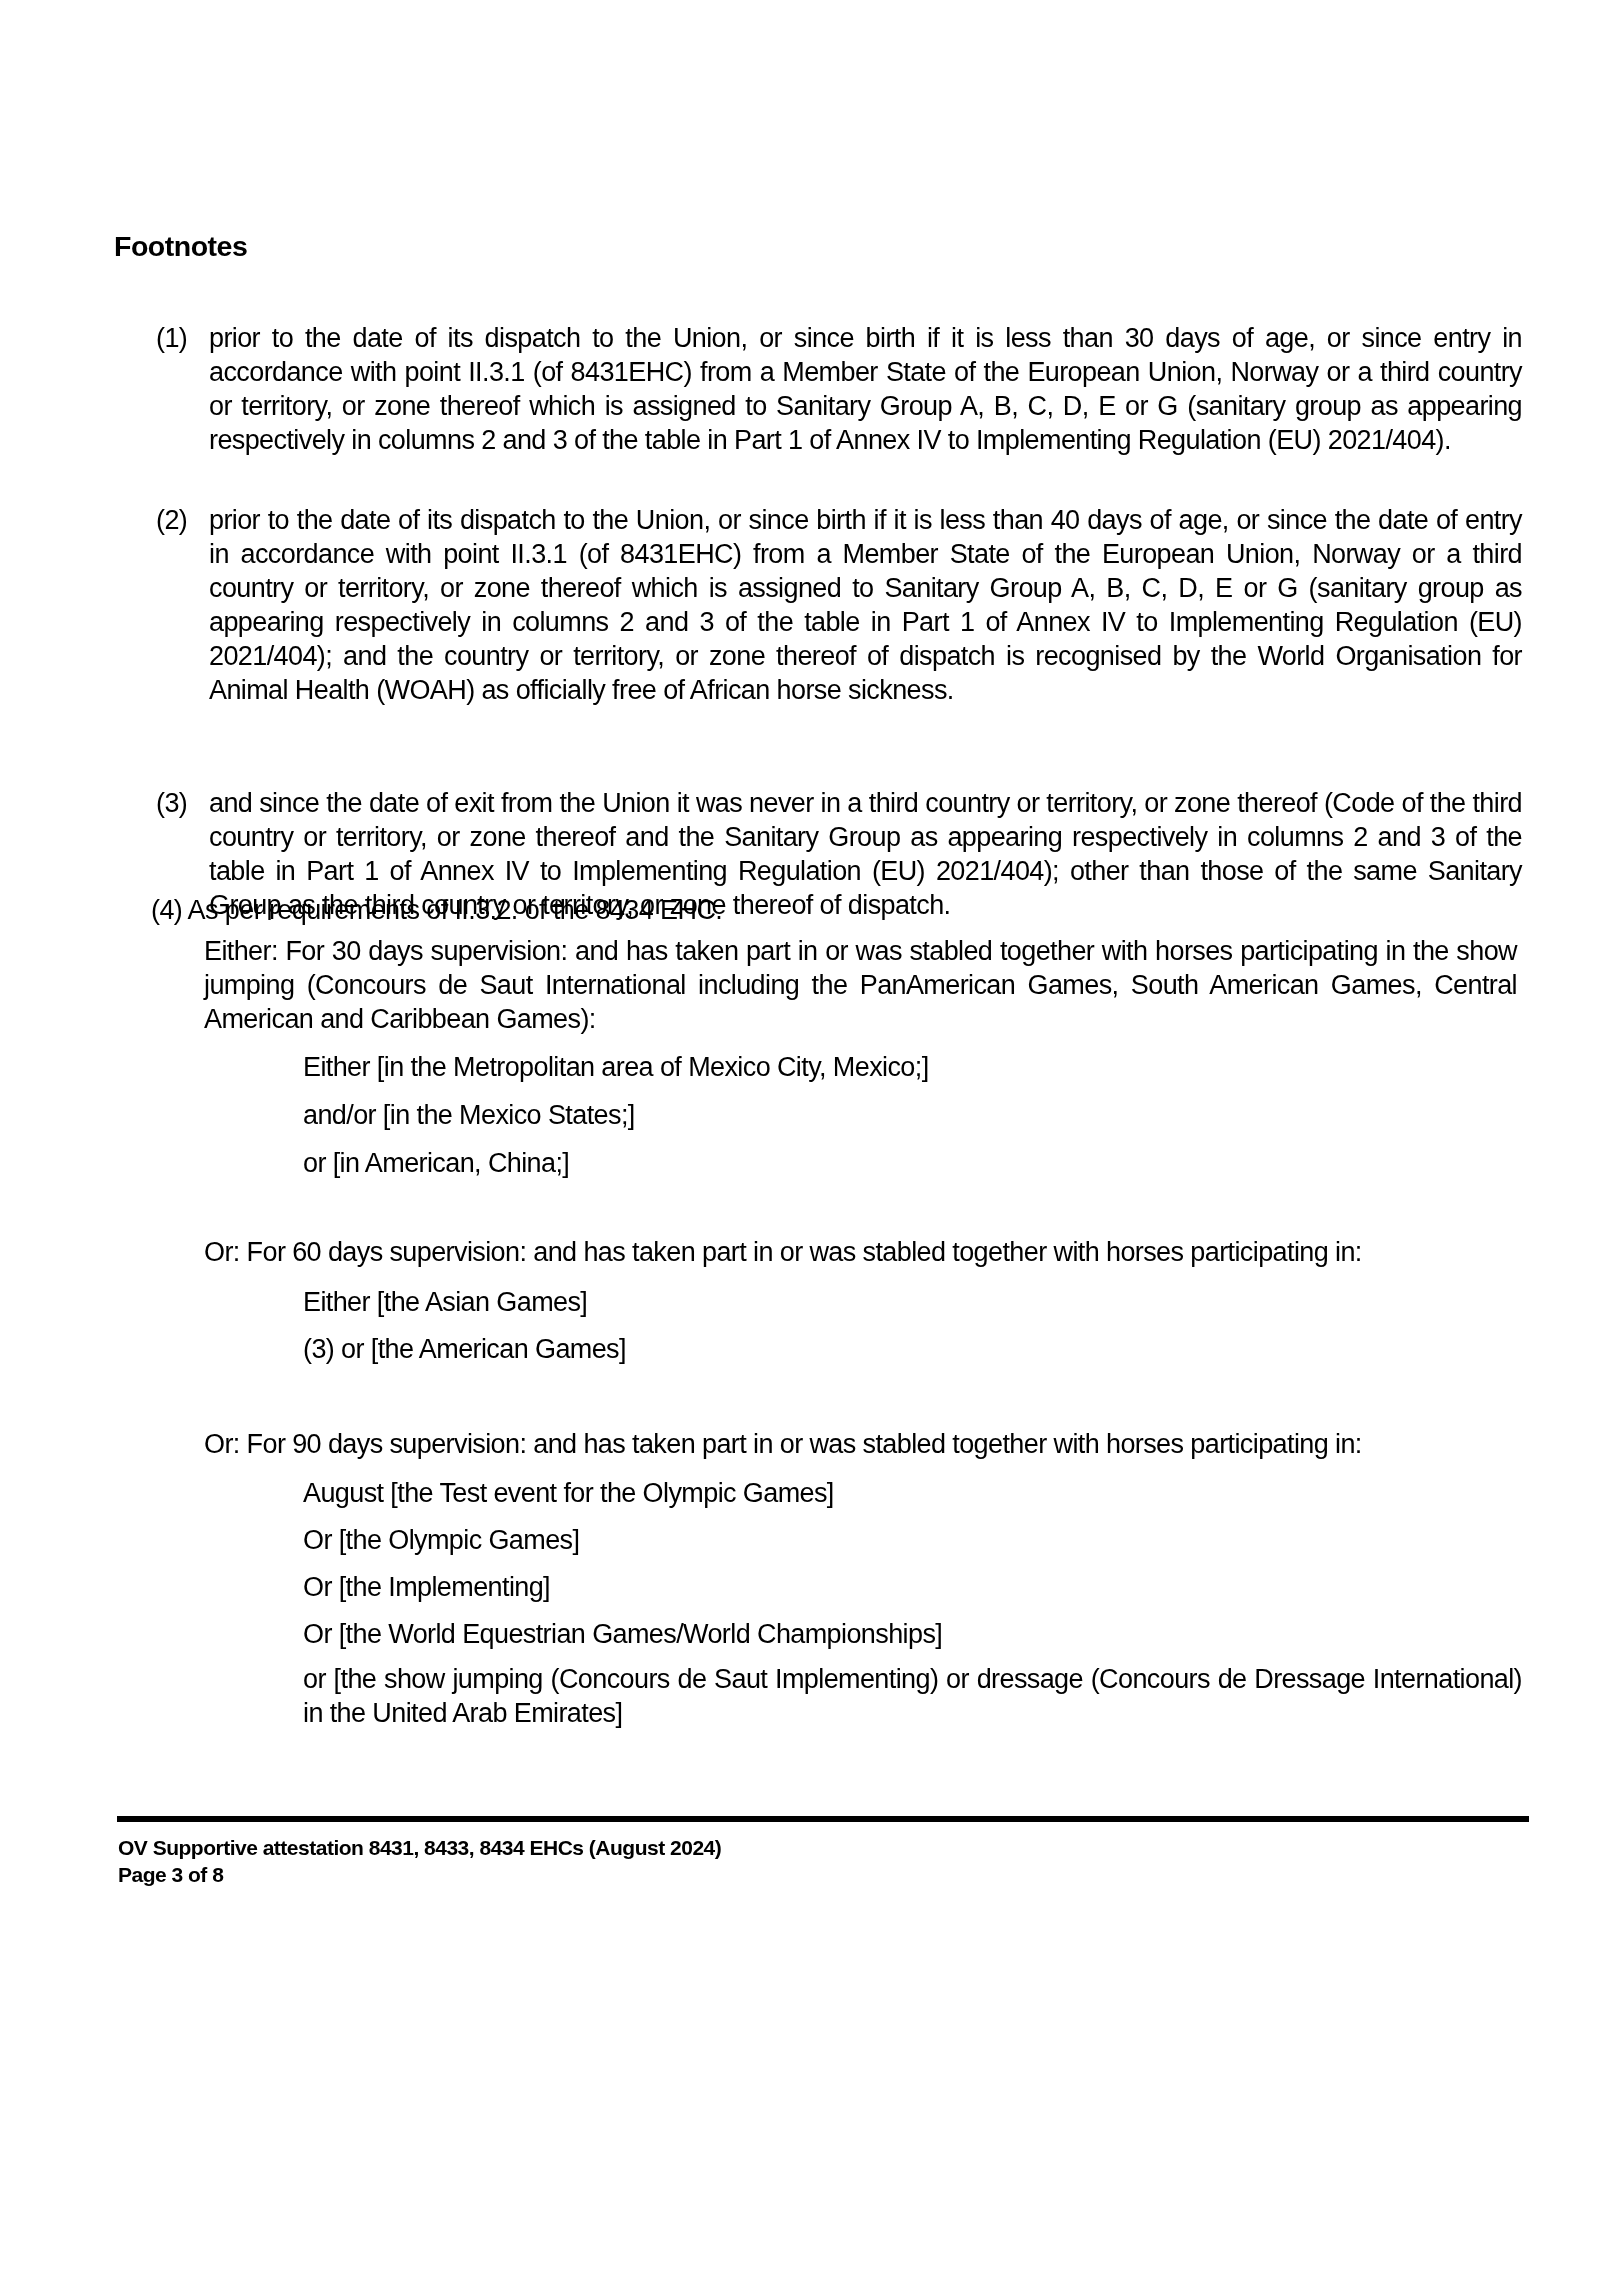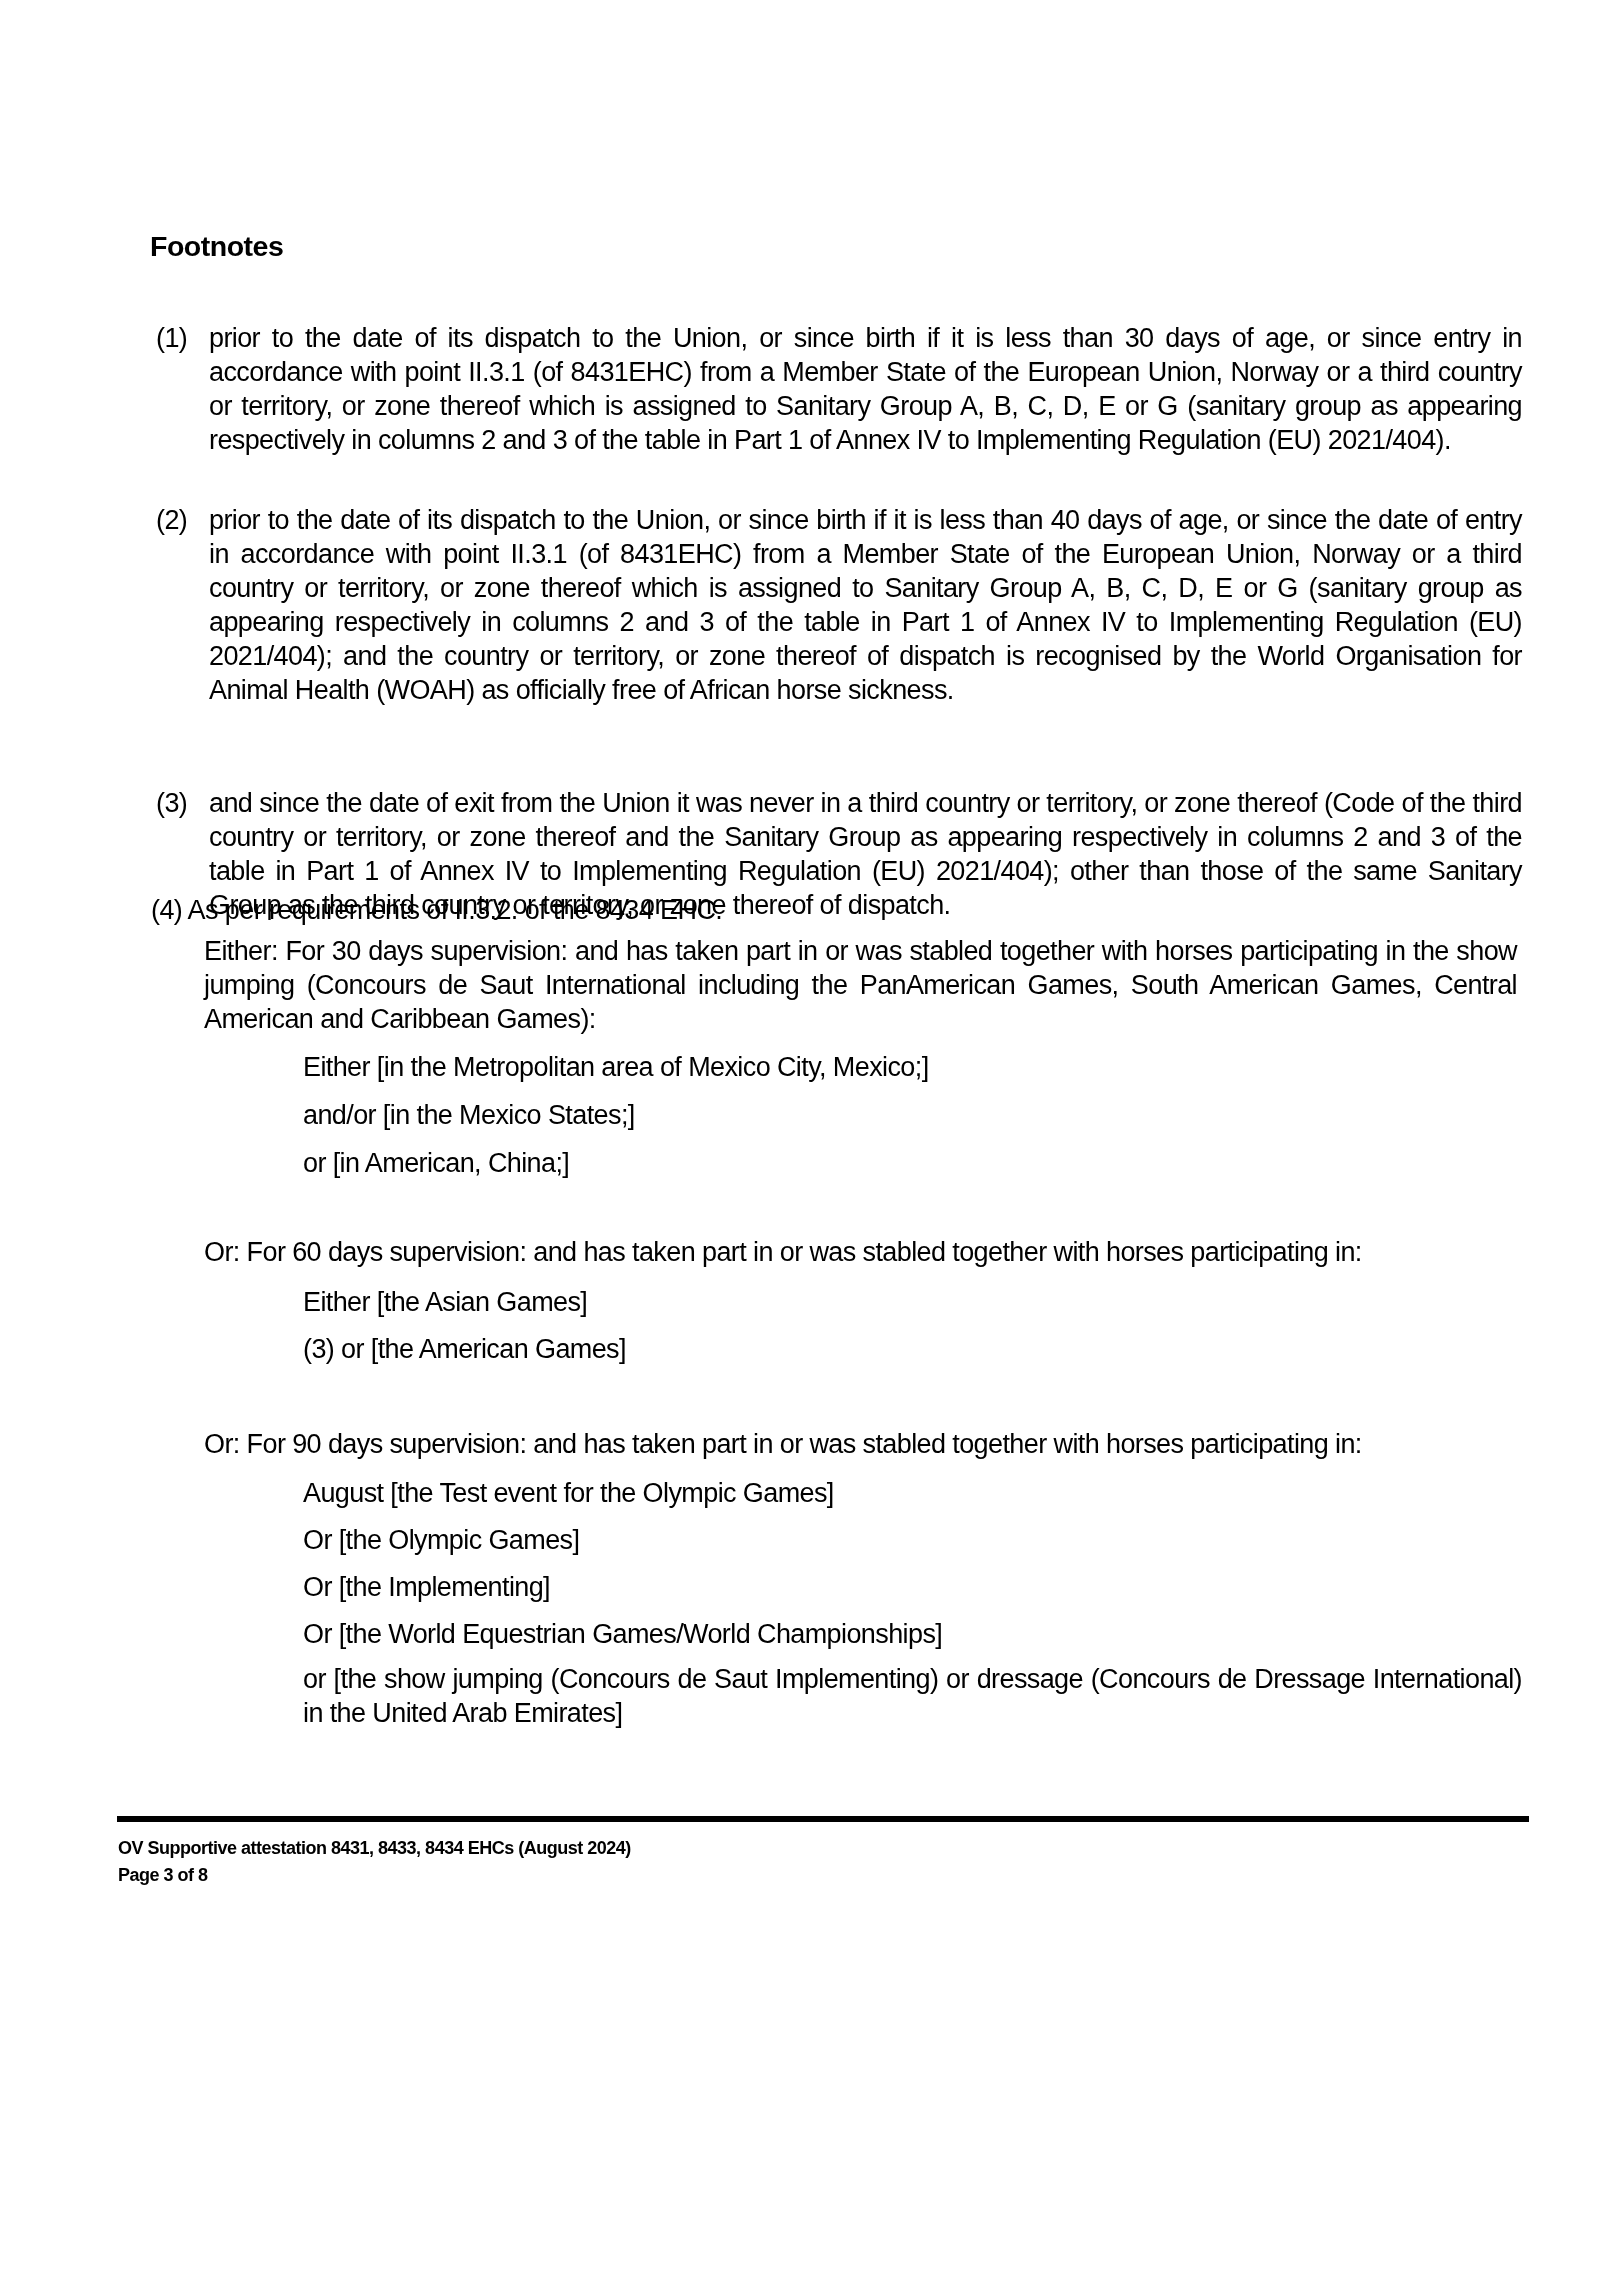--- a/index.html
+++ b/index.html
@@ -1,27 +1,27 @@
 <!DOCTYPE html>
 <html style="font-size:7.3px"><head>
 <meta charset="utf-8">
 <style>
   html, body { margin: 0; padding: 0; background: #ffffff; }
   body { width: 1620px; height: 2295px; position: relative; overflow: hidden;
          font-family: "Liberation Sans", sans-serif; color: #000; }
   .abs { position: absolute; }
-  .heading { left: 114px; top: 230px; font-size: 28.5px; font-weight: bold; letter-spacing: -0.5px; margin-left: 36px; }
+  .heading { left: 114px; top: 230px; font-size: 28.5px; font-weight: bold; letter-spacing: -0.5px; }
   .txt { font-size: 27px; line-height: 34px; letter-spacing: -0.6px; }
   .fn-label { left: 156px; width: 51px; }
   .fn-body { left: 209px; width: 1313px; text-align: justify; }
   .fn4 { left: 151px; }
   .para { left: 204px; width: 1313px; text-align: justify; }
   .sub { left: 303px; width: 1219px; text-align: justify; }
   .rule { left: 117px; top: 1816px; width: 1412px; height: 6.4px; background: #000; }
-  .footer { left: 118px; font-size: 18px; font-weight: bold; line-height: 26px; letter-spacing: -0.5px; }
+  .footer { left: 118px; font-size: 21px; font-weight: bold; line-height: 26px; letter-spacing: -0.5px; }
 </style>
 </head>
 <body>
 
 <div class="abs heading">Footnotes</div>
 
 <div class="abs txt fn-label" style="top:321px">(1)</div>
 <div class="abs txt fn-body" style="top:321px">prior to the date of its dispatch to the Union, or since birth if it is less than 30 days of age, or since entry in accordance with point II.3.1 (of 8431EHC) from a Member State of the European Union, Norway or a third country or territory, or zone thereof which is assigned to Sanitary Group A, B, C, D, E or G (sanitary group as appearing respectively in columns 2 and 3 of the table in Part 1 of Annex IV to Implementing Regulation (EU) 2021/404).</div>
 
 <div class="abs txt fn-label" style="top:503px">(2)</div>

